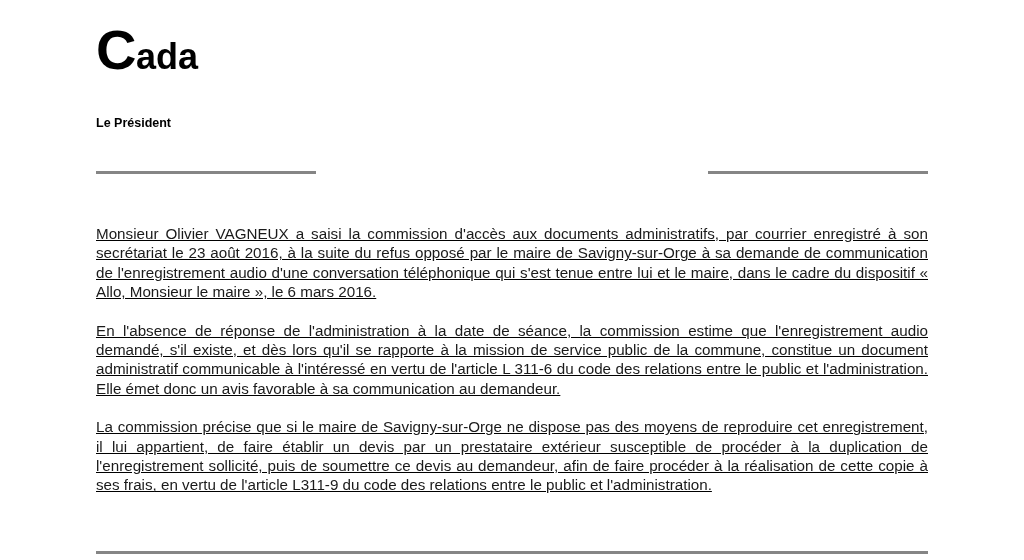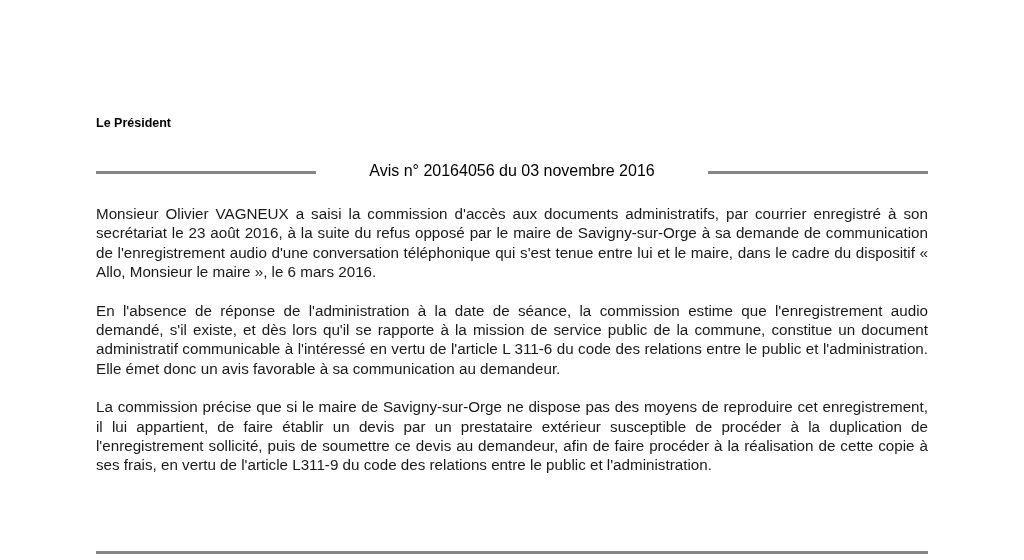--- a/index.html
+++ b/index.html
@@ -84,22 +84,23 @@
     text-align: center;
     font-size: 16px;
     line-height: 22px;
     white-space: nowrap;
   }
 
   
   .body-wrap {
     position: absolute;
     left: 96px;
-    top: 204px;
+    top: 224px;
     width: 832px;
+    text-decoration: underline;
   }
   .para {
     font-size: 15.2px;
     line-height: 19.4px;
     text-align: justify;
     text-justify: inter-word;
     margin: 0 0 19px 0;
     color: #1a1a1a;
     hyphens: none;
   }
@@ -113,26 +114,28 @@
     width: 832px;
     height: 3px;
     background: #858585;
   }
 </style>
 </head>
 <body>
 
 <div class="page">
 
+  <div class="logo">
+    <span class="logo-c">C</span><span class="logo-rest">ada</span>
+  </div>
 
   <div class="role">Le Président</div>
 
   <div class="title-band">
     <div class="rule-left"></div>
-    <div class="doc-title">Avis n° 20164056 du 03 novembre 2016</div>
     <div class="rule-right"></div>
   </div>
 
   <div class="body-wrap">
     <p class="para">Monsieur Olivier VAGNEUX a saisi la commission d'accès aux documents administratifs, par courrier enregistré à son secrétariat le 23 août 2016, à la suite du refus opposé par le maire de Savigny-sur-Orge à sa demande de communication de l'enregistrement audio d'une conversation téléphonique qui s'est tenue entre lui et le maire, dans le cadre du dispositif « Allo, Monsieur le maire », le 6 mars 2016.</p>
     <p class="para">En l'absence de réponse de l'administration à la date de séance, la commission estime que l'enregistrement audio demandé, s'il existe, et dès lors qu'il se rapporte à la mission de service public de la commune, constitue un document administratif communicable à l'intéressé en vertu de l'article L 311-6 du code des relations entre le public et l'administration. Elle émet donc un avis favorable à sa communication au demandeur.</p>
     <p class="para">La commission précise que si le maire de Savigny-sur-Orge ne dispose pas des moyens de reproduire cet enregistrement, il lui appartient, de faire établir un devis par un prestataire extérieur susceptible de procéder à la duplication de l'enregistrement sollicité, puis de soumettre ce devis au demandeur, afin de faire procéder à la réalisation de cette copie à ses frais, en vertu de l'article L311-9 du code des relations entre le public et l'administration.</p>
   </div>
 
   <div class="footer-rule"></div>

